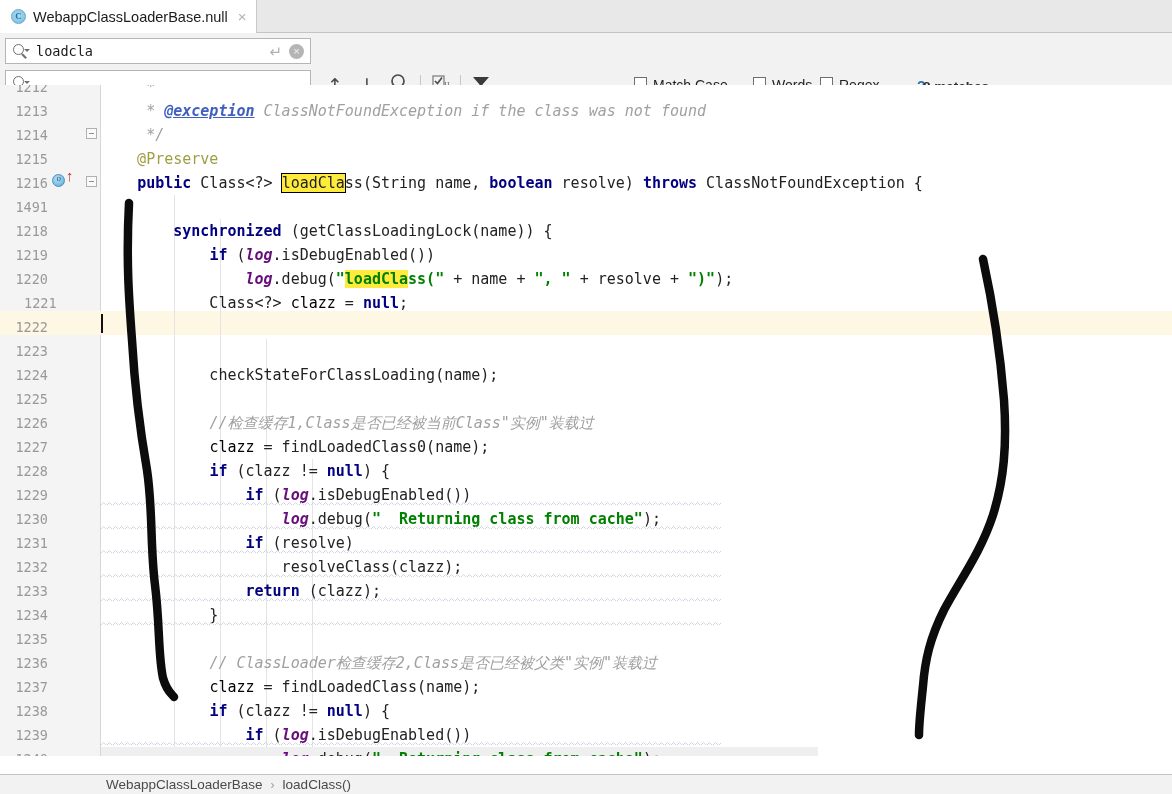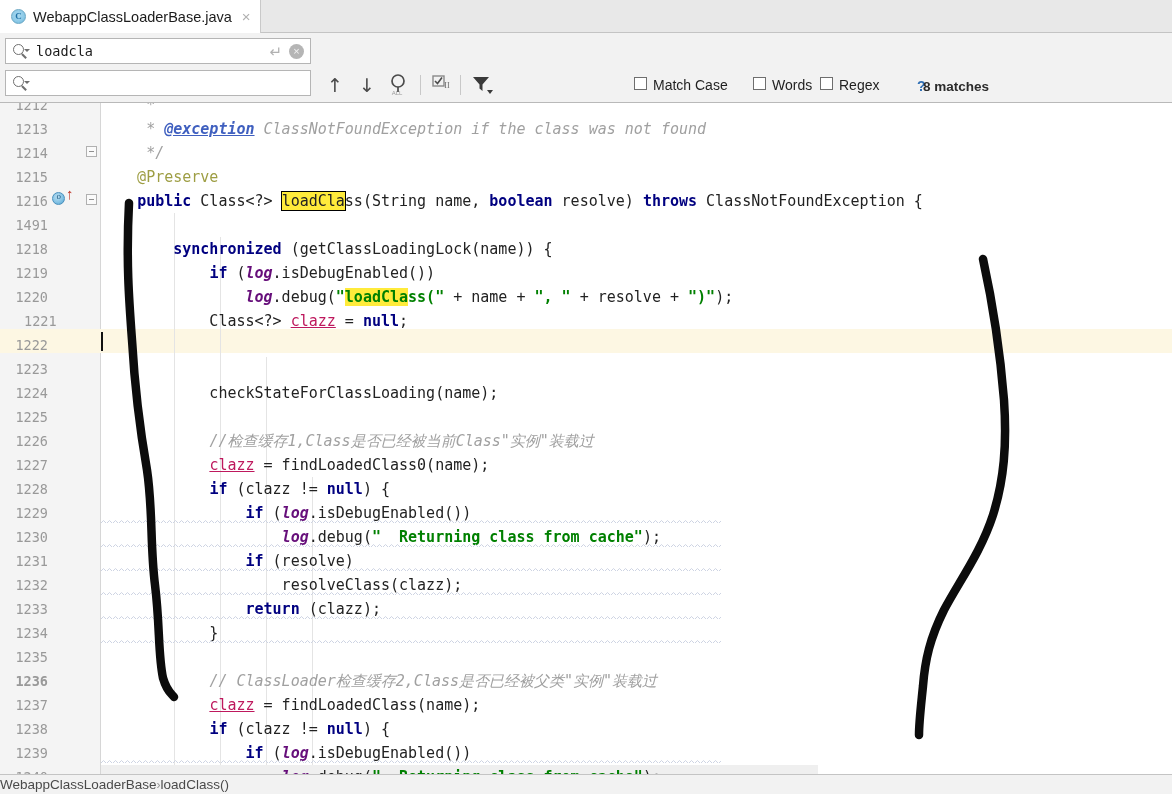--- a/index.html
+++ b/index.html
@@ -107,21 +107,21 @@
   .cbx { position:absolute; display:flex; gap:6px; }
   .cbx .box {
     width:13px;height:13px;background:#fff;border:1.3px solid #6e6e6e;flex:0 0 auto;
   }
   .cbx .lbl { font-size:14px; color:#1f1f1f; white-space:nowrap; }
   .qmark { position:absolute; font-size:14px; color:#2f6fb5; font-weight:bold; }
   .matches { position:absolute; font-size:13.5px; font-weight:bold; color:#2b2b2b; }
 
   
   .editor {
-    position:absolute; left:0; top:103px; width:1172px; height:671px;
+    position:absolute; left:0; top:85px; width:1172px; height:671px;
     background:#ffffff; overflow:hidden;
   }
   .gutter {
     position:absolute; left:0; top:0; width:101px; height:671px;
     background:#f4f4f4; border-right:1px solid #d6d6d6;
   }
   .linerow { position:absolute; left:0; width:1172px; height:24px; }
   .lineno {
     position:absolute; left:0; width:48px; text-align:right;
     font-family:"DejaVu Sans Mono", monospace; font-size:13.5px;
@@ -136,21 +136,21 @@
   .cur-line-gutter { position:absolute; left:0; width:101px; height:24px; background:#fdf7e3; }
 
   
   .kw   { color:#000080; font-weight:bold; }
   .str  { color:#008000; font-weight:bold; }
   .cmt  { color:#a0a0a0; font-style:italic; }
   .doc  { color:#a0a0a0; font-style:italic; }
   .tag  { color:#3f5fbf; font-weight:bold; font-style:italic; text-decoration:underline; }
   .ann  { color:#9e9e44; }
   .fld  { color:#660e7a; font-weight:bold; font-style:italic; }
-  .lv   { color:#be185d; text-decoration:underline; }
+  .lv   { color:#000000; }
   .hl   { background:#ffeb3b; }
   .hl-cur { background:#ffeb3b; outline:1.5px solid #000; }
 
   .caret-bar {
     position:absolute; width:2px; height:19px; background:#111; top:3px; left:101px;
   }
   .fold {
     position:absolute; width:11px; height:11px; border:1px solid #b0b0b0;
     background:#fafafa;
   }
@@ -166,36 +166,36 @@
     content:"o"; position:absolute; left:3.5px; top:-2px; font-size:9px; color:#17527a;
     font-family:"Liberation Serif", serif;
   }
   .override-arrow { position:absolute; color:#c0392b; font-size:15px; line-height:1; }
   .indent-guide { position:absolute; width:1px; background:#e4e4e4; }
 
   
   .breadcrumb {
     position:absolute; left:0; top:774px; width:1172px; height:20px;
     background:#f2f2f2; border-top:1px solid #c4c4c4;
-    display:flex; align-items:center; 
+    display:flex; align-items:center; gap:8px; padding-left:106px;
     font-size:13.5px; color:#4a4a4a;
   }
   .bc-sep { color:#9a9a9a; font-size:12px; }
 
   svg.annot { position:absolute; left:0; top:0; width:1172px; height:794px; pointer-events:none; }
 </style>
 </head>
 <body>
 
 <div id="app">
 
   <div class="tabbar">
     <div class="tab">
       <span class="tab-icon">C</span>
-      <span class="tab-label">WebappClassLoaderBase.java</span>
+      <span class="tab-label">WebappClassLoaderBase.null</span>
       <span class="tab-close">×</span>
     </div>
   </div>
 
   <div class="findpanel">
 
     <div class="field search">
       <span class="magn">
         <span class="circ"></span>
           <span class="hand"></span>
@@ -308,21 +308,21 @@
       <div class="lineno" style="top:326px;">1226</div>
       <div class="lineno" style="top:350px;">1227</div>
       <div class="lineno" style="top:374px;">1228</div>
       <div class="lineno" style="top:398px;">1229</div>
       <div class="lineno" style="top:422px;">1230</div>
       <div class="lineno" style="top:446px;">1231</div>
       <div class="lineno" style="top:470px;">1232</div>
       <div class="lineno" style="top:494px;">1233</div>
       <div class="lineno" style="top:518px;">1234</div>
       <div class="lineno" style="top:542px;">1235</div>
-      <div class="lineno" style="top:566px;font-weight:bold;">1236</div>
+      <div class="lineno" style="top:566px;">1236</div>
       <div class="lineno" style="top:590px;">1237</div>
       <div class="lineno" style="top:614px;">1238</div>
       <div class="lineno" style="top:638px;">1239</div>
       <div class="lineno" style="top:662px;">1240</div>
     </div>
 
     <div class="fold" style="left:86px; top:43px;"></div>
     <div class="fold" style="left:86px; top:91px;"></div>
     <div class="override-ico" style="left:52px; top:89px;"></div>
     <div class="override-arrow" style="left:66px; top:83px;">↑</div>

